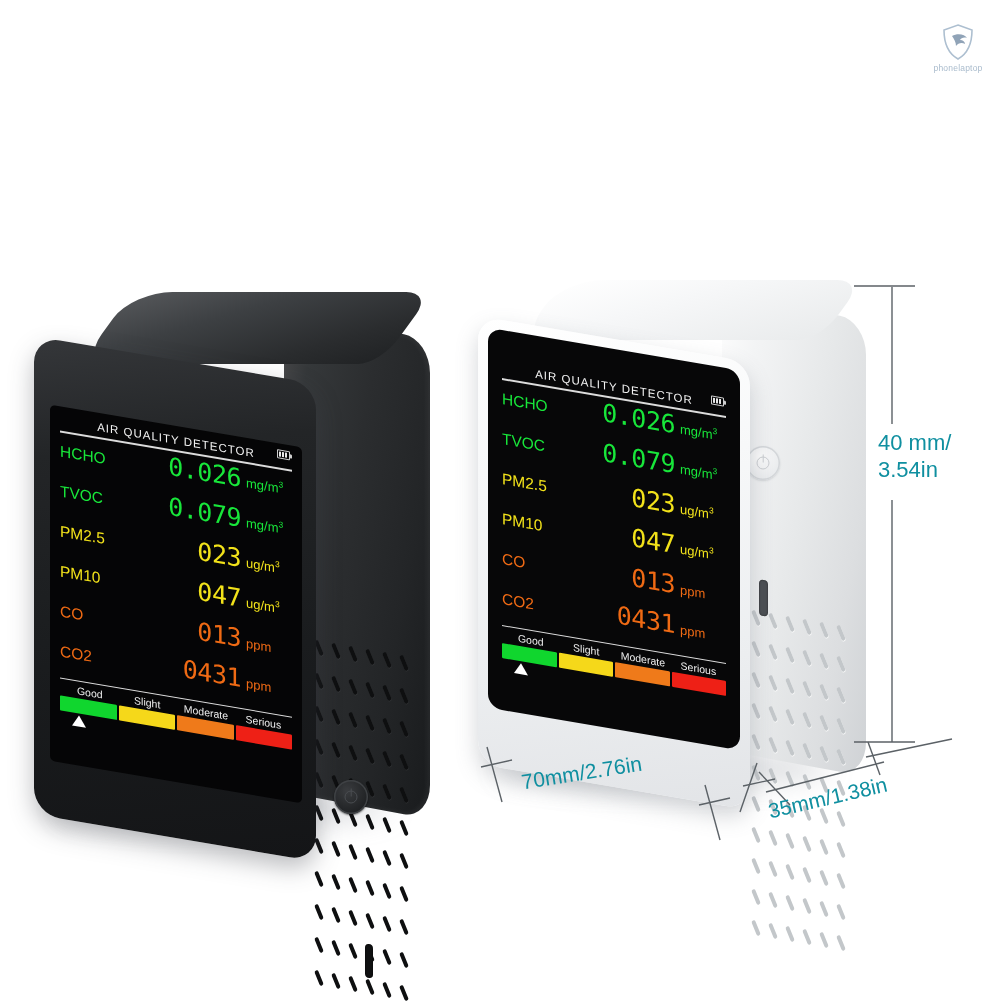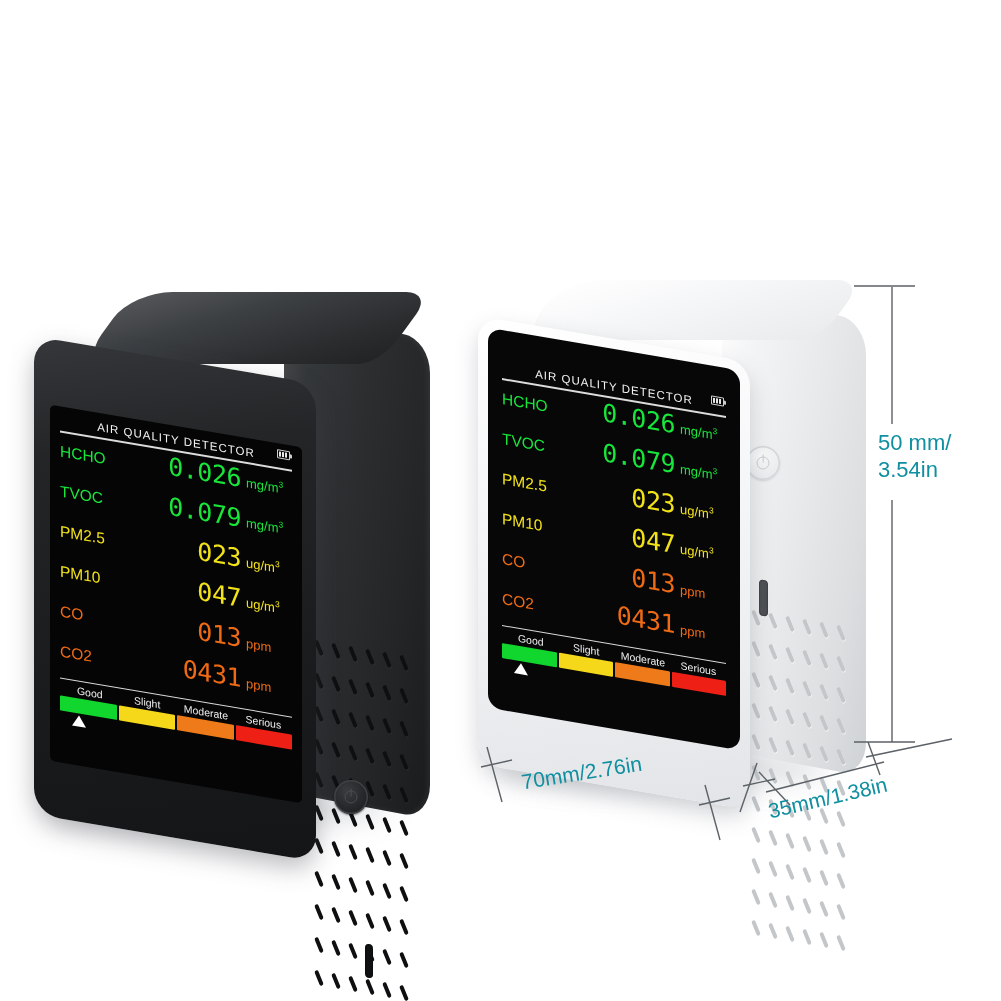--- a/index.html
+++ b/index.html
@@ -289,20 +289,31 @@
   #dim-height-label { left: 878px; top: 430px; }
   #dim-width-label  { left: 521px; top: 760px; transform: rotate(-9deg); font-size: 21px; }
   #dim-depth-label  { left: 767px; top: 785px; transform: rotate(-13deg); font-size: 21px; }
   .dim-svg { position: absolute; left: 0; top: 0; pointer-events: none; }
 </style>
 </head>
 <body>
 
 <div id="stage">
 
+  <div id="watermark">
+    <div class="shield-wrap">
+      <svg width="40" height="40" viewBox="0 0 40 40" aria-hidden="true">
+        <path d="M20 3 L34 8 C34 22 29 32 20 37 C11 32 6 22 6 8 Z" fill="none" stroke="#9fb4c8" stroke-width="1.6"></path>
+        <path d="M14 14 C19 11 27 12 29 16 C26 15 23 16 22 18
+                 C25 18 27 20 27 22 C24 20 20 21 18 24
+                 C18 20 16 17 14 14 Z" fill="#7d93ab"></path>
+      </svg>
+    </div>
+    <div class="wm-text">phonelaptop</div>
+  </div>
 
   <div class="dev-shadow" style="left:60px; top:790px; width:330px; height:34px;"></div>
 
   <div class="device" id="device-black">
 
     <div id="black-side"></div>
     <div id="black-top"></div>
 
     <div class="vents" id="black-vents">
         <i class="vent dark" style="left: 283px; top: 348px;"></i>
@@ -641,21 +652,21 @@
       <line x1="757" y1="763" x2="740" y2="812"></line>
       <line x1="743" y1="786" x2="775" y2="779"></line>
       <line x1="766" y1="792" x2="884" y2="762"></line>
       <line x1="759" y1="772" x2="790" y2="805"></line>
       <line x1="868" y1="742" x2="880" y2="775"></line>
       <line x1="866" y1="757" x2="952" y2="739"></line>
     </g>
   </svg>
 
   <div class="dim-label" id="dim-height-label">
-    <div>50 mm/</div>
+    <div>40 mm/</div>
     <div>3.54in</div>
   </div>
 
   <div class="dim-label" id="dim-width-label">70mm/2.76in</div>
 
   <div class="dim-label" id="dim-depth-label">35mm/1.38in</div>
 
 </div>
 
 </body></html>

